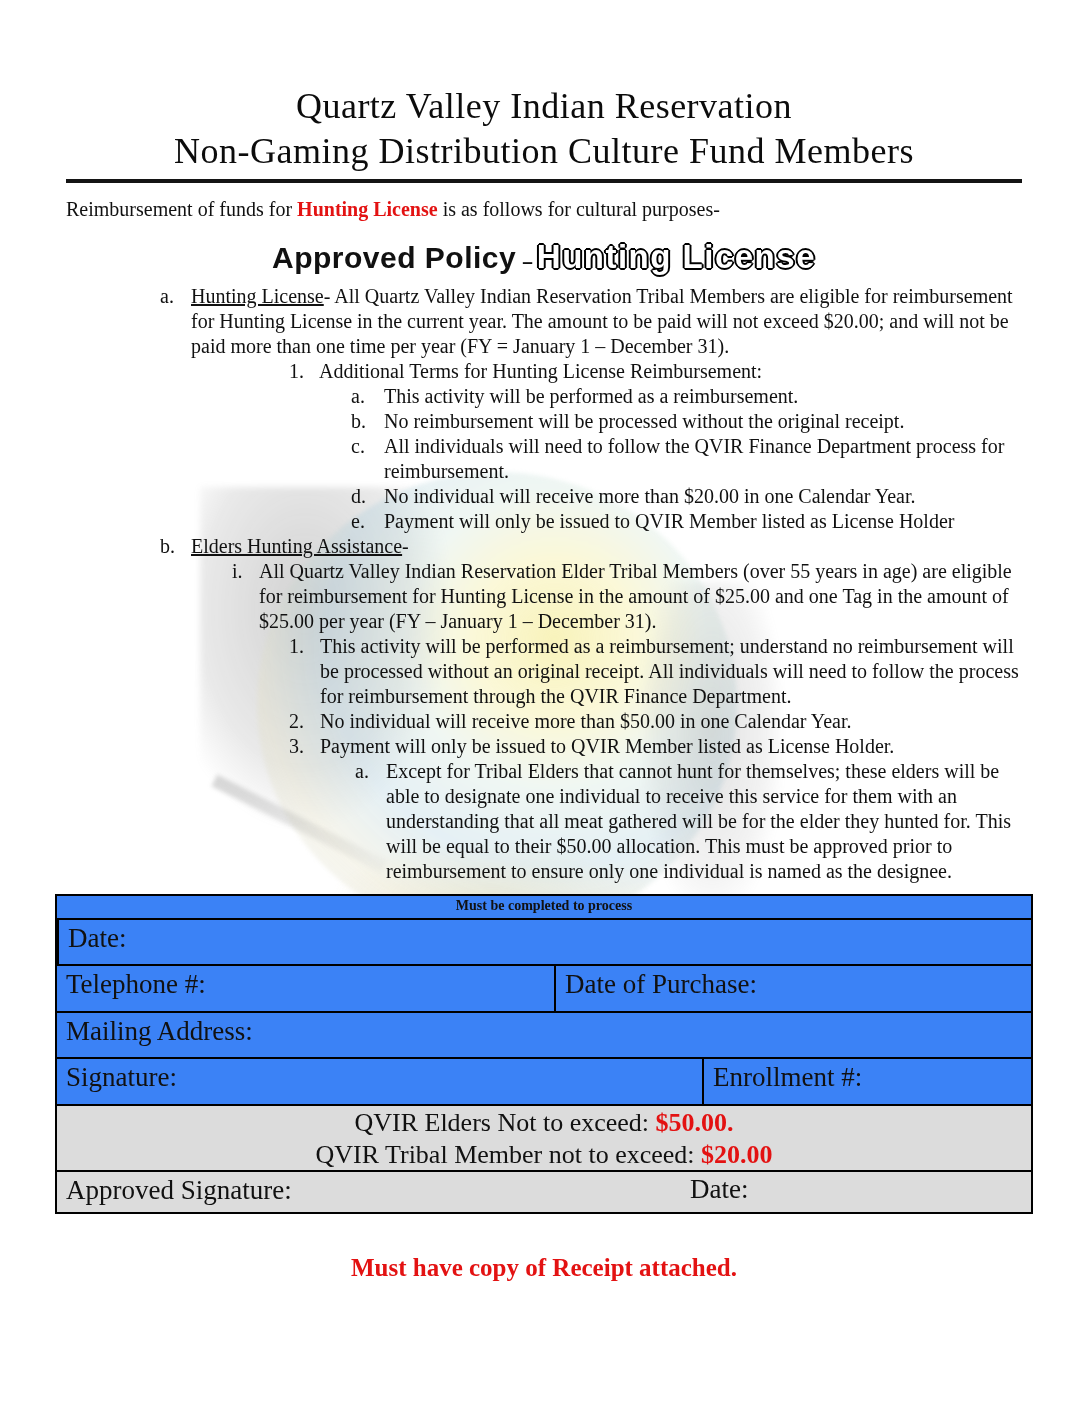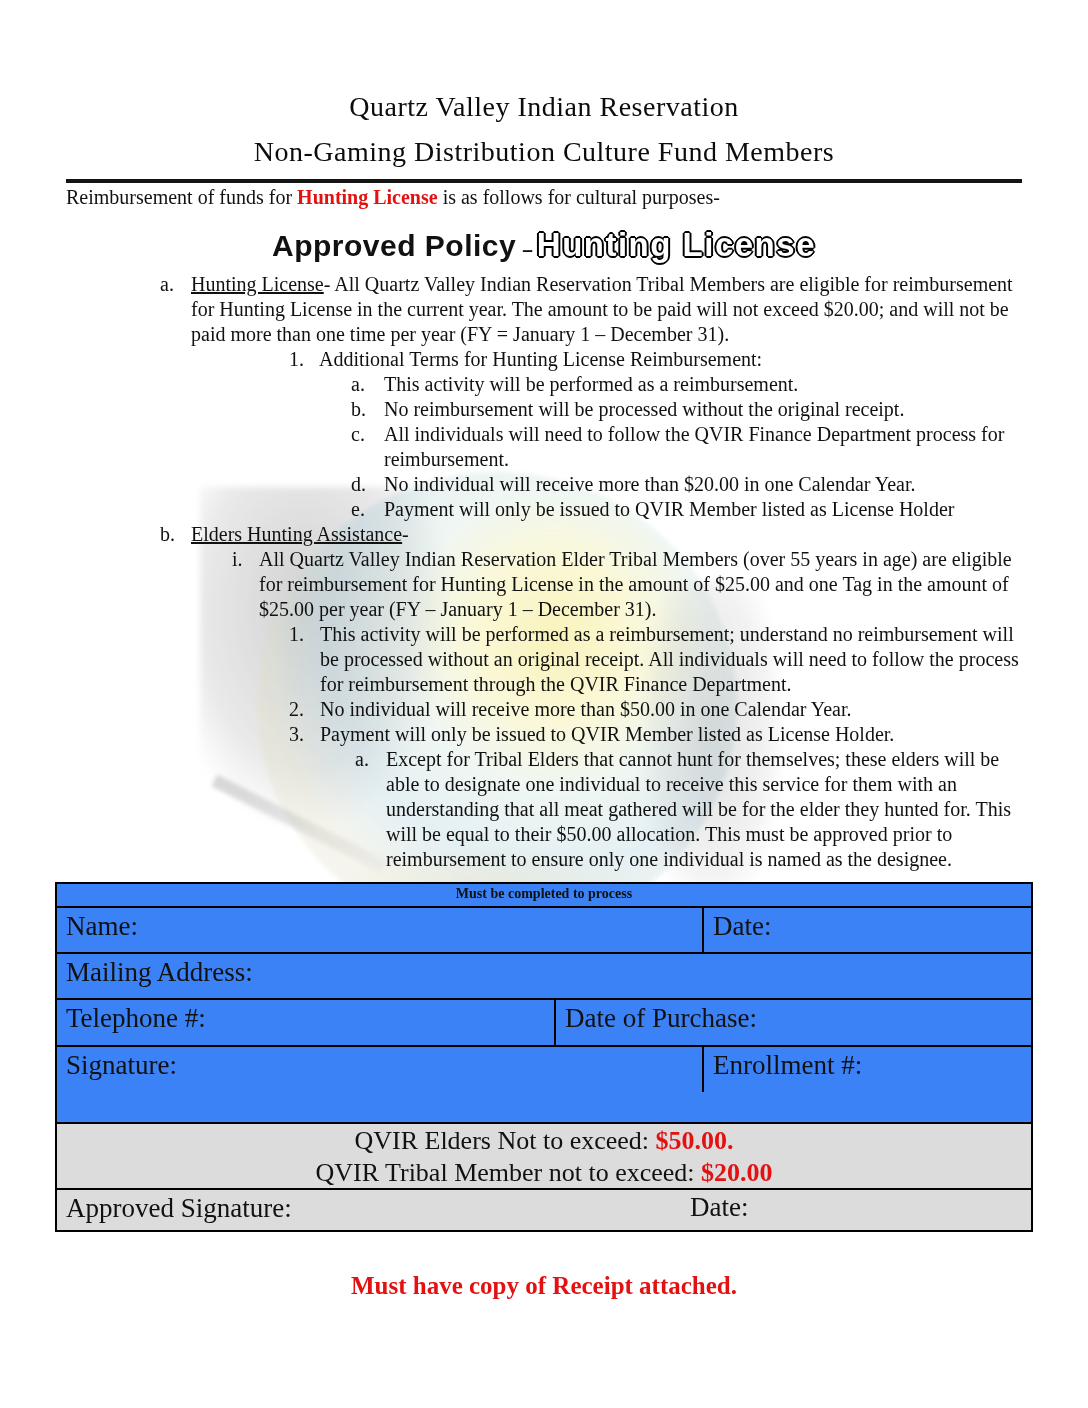--- a/index.html
+++ b/index.html
@@ -40,24 +40,24 @@
   }
   .wm-spear {
     position:absolute; left:-8px; top:355px; width:190px; height:13px;
     background:linear-gradient(90deg, rgba(115,115,115,0.55), rgba(160,160,160,0.15));
     transform:rotate(27deg); opacity:0.5; filter:blur(2px);
   }
 
   
   .content { position:relative; z-index:1; padding:84px 66px 0 66px; }
 
-  .title-line { text-align:center; font-size:28px; line-height:45px; color:#0c0c0c; letter-spacing:0.5px; }
+  .title-line { text-align:center; font-size:36px; line-height:45px; color:#0c0c0c; letter-spacing:0.5px; }
   .title-rule { margin-top:5px; border-top:4px solid #141414; }
 
-  .intro { margin-top:2px; font-size:20px; line-height:25px; }
+  .intro { margin-top:14px; font-size:20px; line-height:25px; }
   .red  { color:var(--red); }
   .bold { font-weight:bold; }
   .u    { text-decoration:underline; }
 
   .policy-heading { margin-top:16px; text-align:center; white-space:nowrap; }
   .ph-main  { font-family:"Liberation Sans", sans-serif; font-weight:bold; font-size:30px; letter-spacing:0.5px; }
   .ph-dash  { font-family:"Liberation Sans", sans-serif; font-weight:bold; font-size:19px; padding:0 4px 0 6px; }
   .ph-topic {
     font-family:"Liberation Sans", sans-serif; font-weight:bold; font-size:33px; letter-spacing:1.5px;
     color:#ffffff;
@@ -83,21 +83,21 @@
   .thead { height:22px; text-align:center; font-size:14px; font-weight:bold; line-height:20px; }
   .r-2col { display:flex; }
   .cell { padding:2px 0 0 9px; font-size:27px; line-height:32px; }
   .r-name, .r-mail { height:46px; }
   .r-phone, .r-sig { height:47px; }
   .c-grow { flex:1 1 auto; }
   .c-right { border-left:2px solid #000; }
   .w-name  { flex:0 0 645px; }
   .w-phone { flex:0 0 497px; }
   .gray { background:var(--gray); }
-  .r-limits { height:66px; text-align:center; font-size:26px; line-height:32px; padding-top:1px;margin-top:30px; }
+  .r-limits { height:66px; text-align:center; font-size:26px; line-height:32px; padding-top:1px; }
   .r-approve { height:42px; }
   .approve-date { position:absolute; left:65%; top:2px; font-size:27px; }
 
   .footer-notice { margin-top:40px; text-align:center; font-size:25px; font-weight:bold; color:var(--red); }
 </style>
 </head>
 <body>
 
 <div class="page">
 
@@ -180,33 +180,32 @@
         <div class="tx">Except for Tribal Elders that cannot hunt for themselves; these elders will be able to designate one individual to receive this service for them with an understanding that all meat gathered will be for the elder they hunted for. This will be equal to their $50.00 allocation.  This must be approved prior to reimbursement to ensure only one individual is named as the designee.</div>
       </div>
 
     </div>
 
     <div class="vtable">
 
       <div class="trow thead">Must be completed to process</div>
 
       <div class="trow r-2col r-name">
-        <div class="cell w-name">Name:</div>
         <div class="cell c-grow c-right">Date:</div>
-      </div>
-
-      <div class="trow r-mail">
-        <div class="cell">Mailing Address:</div>
       </div>
 
       <div class="trow r-2col r-phone">
         <div class="cell w-phone">Telephone #:</div>
         <div class="cell c-grow c-right">Date of Purchase:</div>
       </div>
 
+      <div class="trow r-mail">
+        <div class="cell">Mailing Address:</div>
+      </div>
+
       <div class="trow r-2col r-sig">
         <div class="cell w-name">Signature:</div>
         <div class="cell c-grow c-right">Enrollment #:</div>
       </div>
 
       <div class="trow r-limits gray">
         <div><span>QVIR Elders Not to exceed: </span><span class="red bold">$50.00.</span></div>
         <div><span>QVIR Tribal Member not to exceed: </span><span class="red bold">$20.00</span></div>
       </div>
 

